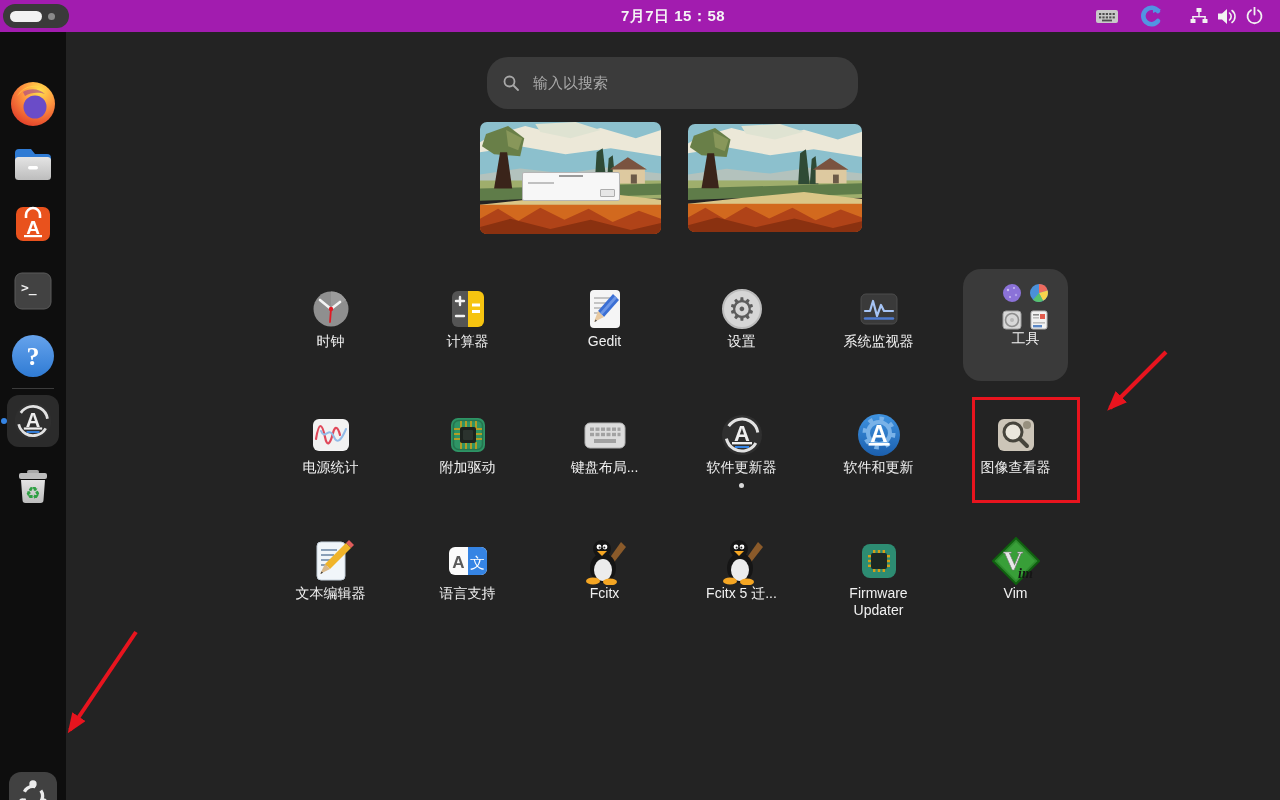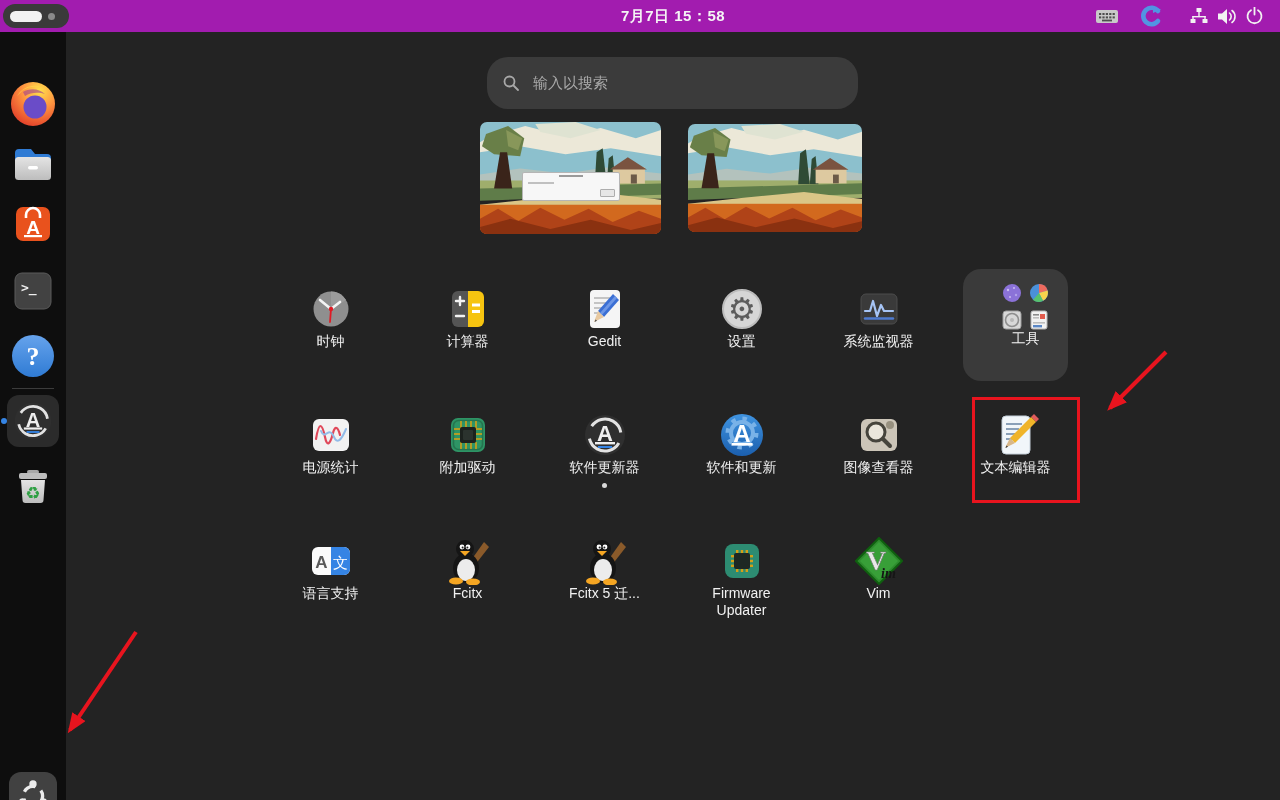--- a/index.html
+++ b/index.html
@@ -383,20 +383,41 @@
         <line x1="31" y1="18" x2="38" y2="18"></line>
           <line x1="31" y1="23" x2="38" y2="23"></line>
           <line x1="31" y1="28" x2="38" y2="28"></line>
       </g>
       <rect x="16" y="16" width="16" height="16" rx="2" fill="#1c221e"></rect>
       <rect x="19" y="19" width="10" height="10" rx="1" fill="#2b332e"></rect>
     </svg>
     <div class="label">附加驱动</div>
   </div>
 
+  <div class="app">
+    <svg class="icon" viewBox="0 0 48 48">
+      <rect x="4" y="12" width="40" height="25" rx="5" fill="#dcdcdc" stroke="#b2b2b2"></rect>
+      <g fill="#a2a2a2">
+        <rect x="9" y="16.5" width="4" height="3.4"></rect>
+          <rect x="14.5" y="16.5" width="4" height="3.4"></rect>
+          <rect x="20" y="16.5" width="4" height="3.4"></rect>
+          <rect x="25.5" y="16.5" width="4" height="3.4"></rect>
+          <rect x="31" y="16.5" width="4" height="3.4"></rect>
+          <rect x="36.5" y="16.5" width="3" height="3.4"></rect>
+        <rect x="9" y="21.8" width="4" height="3.4"></rect>
+          <rect x="14.5" y="21.8" width="4" height="3.4"></rect>
+          <rect x="20" y="21.8" width="4" height="3.4"></rect>
+          <rect x="25.5" y="21.8" width="4" height="3.4"></rect>
+          <rect x="31" y="21.8" width="4" height="3.4"></rect>
+          <rect x="36.5" y="21.8" width="3" height="3.4"></rect>
+        <rect x="13" y="28" width="22" height="4"></rect>
+      </g>
+    </svg>
+    <div class="label">键盘布局...</div>
+  </div>
 
 
   <div class="app">
     <svg class="icon" viewBox="0 0 48 48">
         <use href="#updater-ic"></use>
       </svg>
     <div class="label">软件更新器</div>
     <div class="run-dot"></div>
   </div>
 

